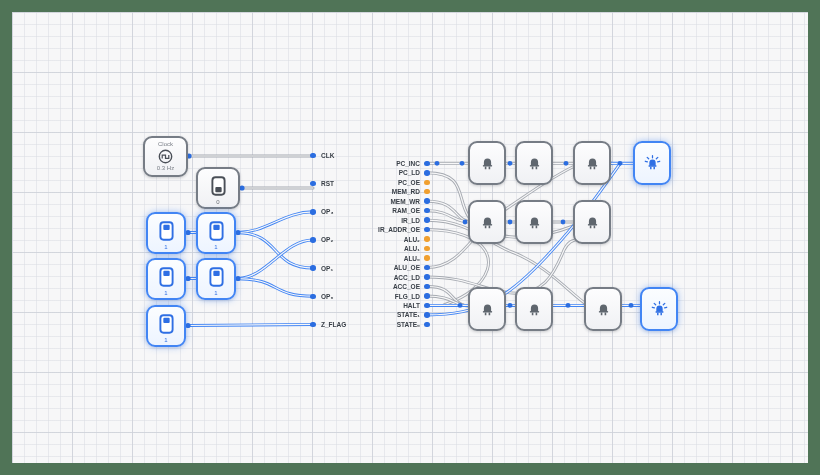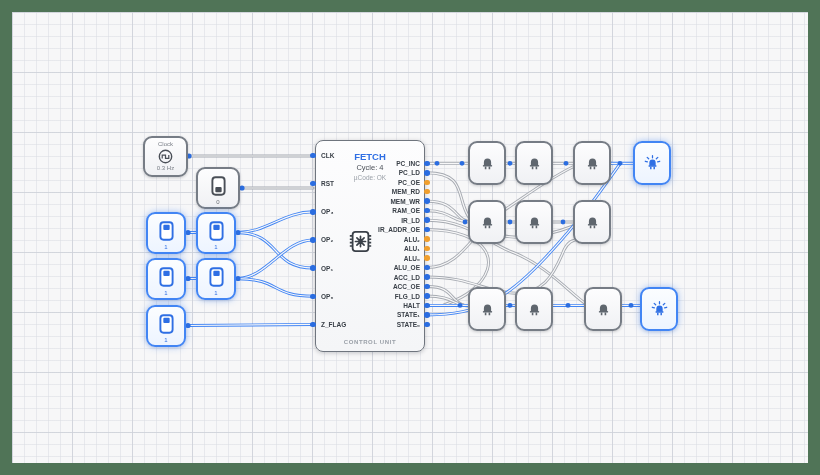--- a/index.html
+++ b/index.html
@@ -163,31 +163,20 @@
         </div>
         <div class="comp on" style="left: 146px; top: 305px; width: 40px; height: 42px;">
           <svg width="15" height="20" viewBox="0 0 14 19" style="margin-bottom:5px;">
   <rect x="1.2" y="1.2" width="11.6" height="16.6" rx="3" fill="#ffffff" stroke="#2f6fe4" stroke-width="1.8"></rect>
   <rect x="4" y="3.5" width="6" height="5" rx="1" fill="#2f6fe4"></rect>
           </svg>
           <div class="val" style="">1</div>
         </div>
       </div>
 
-    <div id="cu">
-      <div class="cu-title">FETCH</div>
-      <div class="cu-sub">Cycle: 4</div>
-      <div class="cu-ucode">µCode: OK</div>
-      <svg class="chip-ic" width="27" height="27" viewBox="0 0 24 24">
-        <rect x="5" y="3.5" width="14" height="17" rx="2.5" fill="#ffffff" stroke="#3a4048" stroke-width="1.6"></rect>
-        <path d="M2.5,7 H5 M2.5,10 H5 M2.5,13 H5 M2.5,16 H5 M19,7 H21.5 M19,10 H21.5 M19,13 H21.5 M19,16 H21.5" stroke="#3a4048" stroke-width="1.4"></path>
-        <path d="M12,7.5 V16.5 M7.5,12 H16.5 M8.8,8.8 L15.2,15.2 M15.2,8.8 L8.8,15.2" stroke="#3a4048" stroke-width="1.5" stroke-linecap="round"></path>
-      </svg>
-      <div class="cu-footer">CONTROL UNIT</div>
-    </div>
 
     <div id="gen">
         <div class="plabel" style="left: 321px; top: 152px;">CLK</div>
         <div class="dot" style="left: 310.3px; top: 152.75px; background: rgb(43, 109, 224);"></div>
         <div class="plabel" style="left: 321px; top: 180.15px;">RST</div>
         <div class="dot" style="left: 310.3px; top: 180.9px; background: rgb(43, 109, 224);"></div>
         <div class="plabel" style="left: 321px; top: 208.3px;">OP₃</div>
         <div class="dot" style="left: 310.3px; top: 209.05px; background: rgb(43, 109, 224);"></div>
         <div class="plabel" style="left: 321px; top: 236.45px;">OP₂</div>
         <div class="dot" style="left: 310.3px; top: 237.2px; background: rgb(43, 109, 224);"></div>

